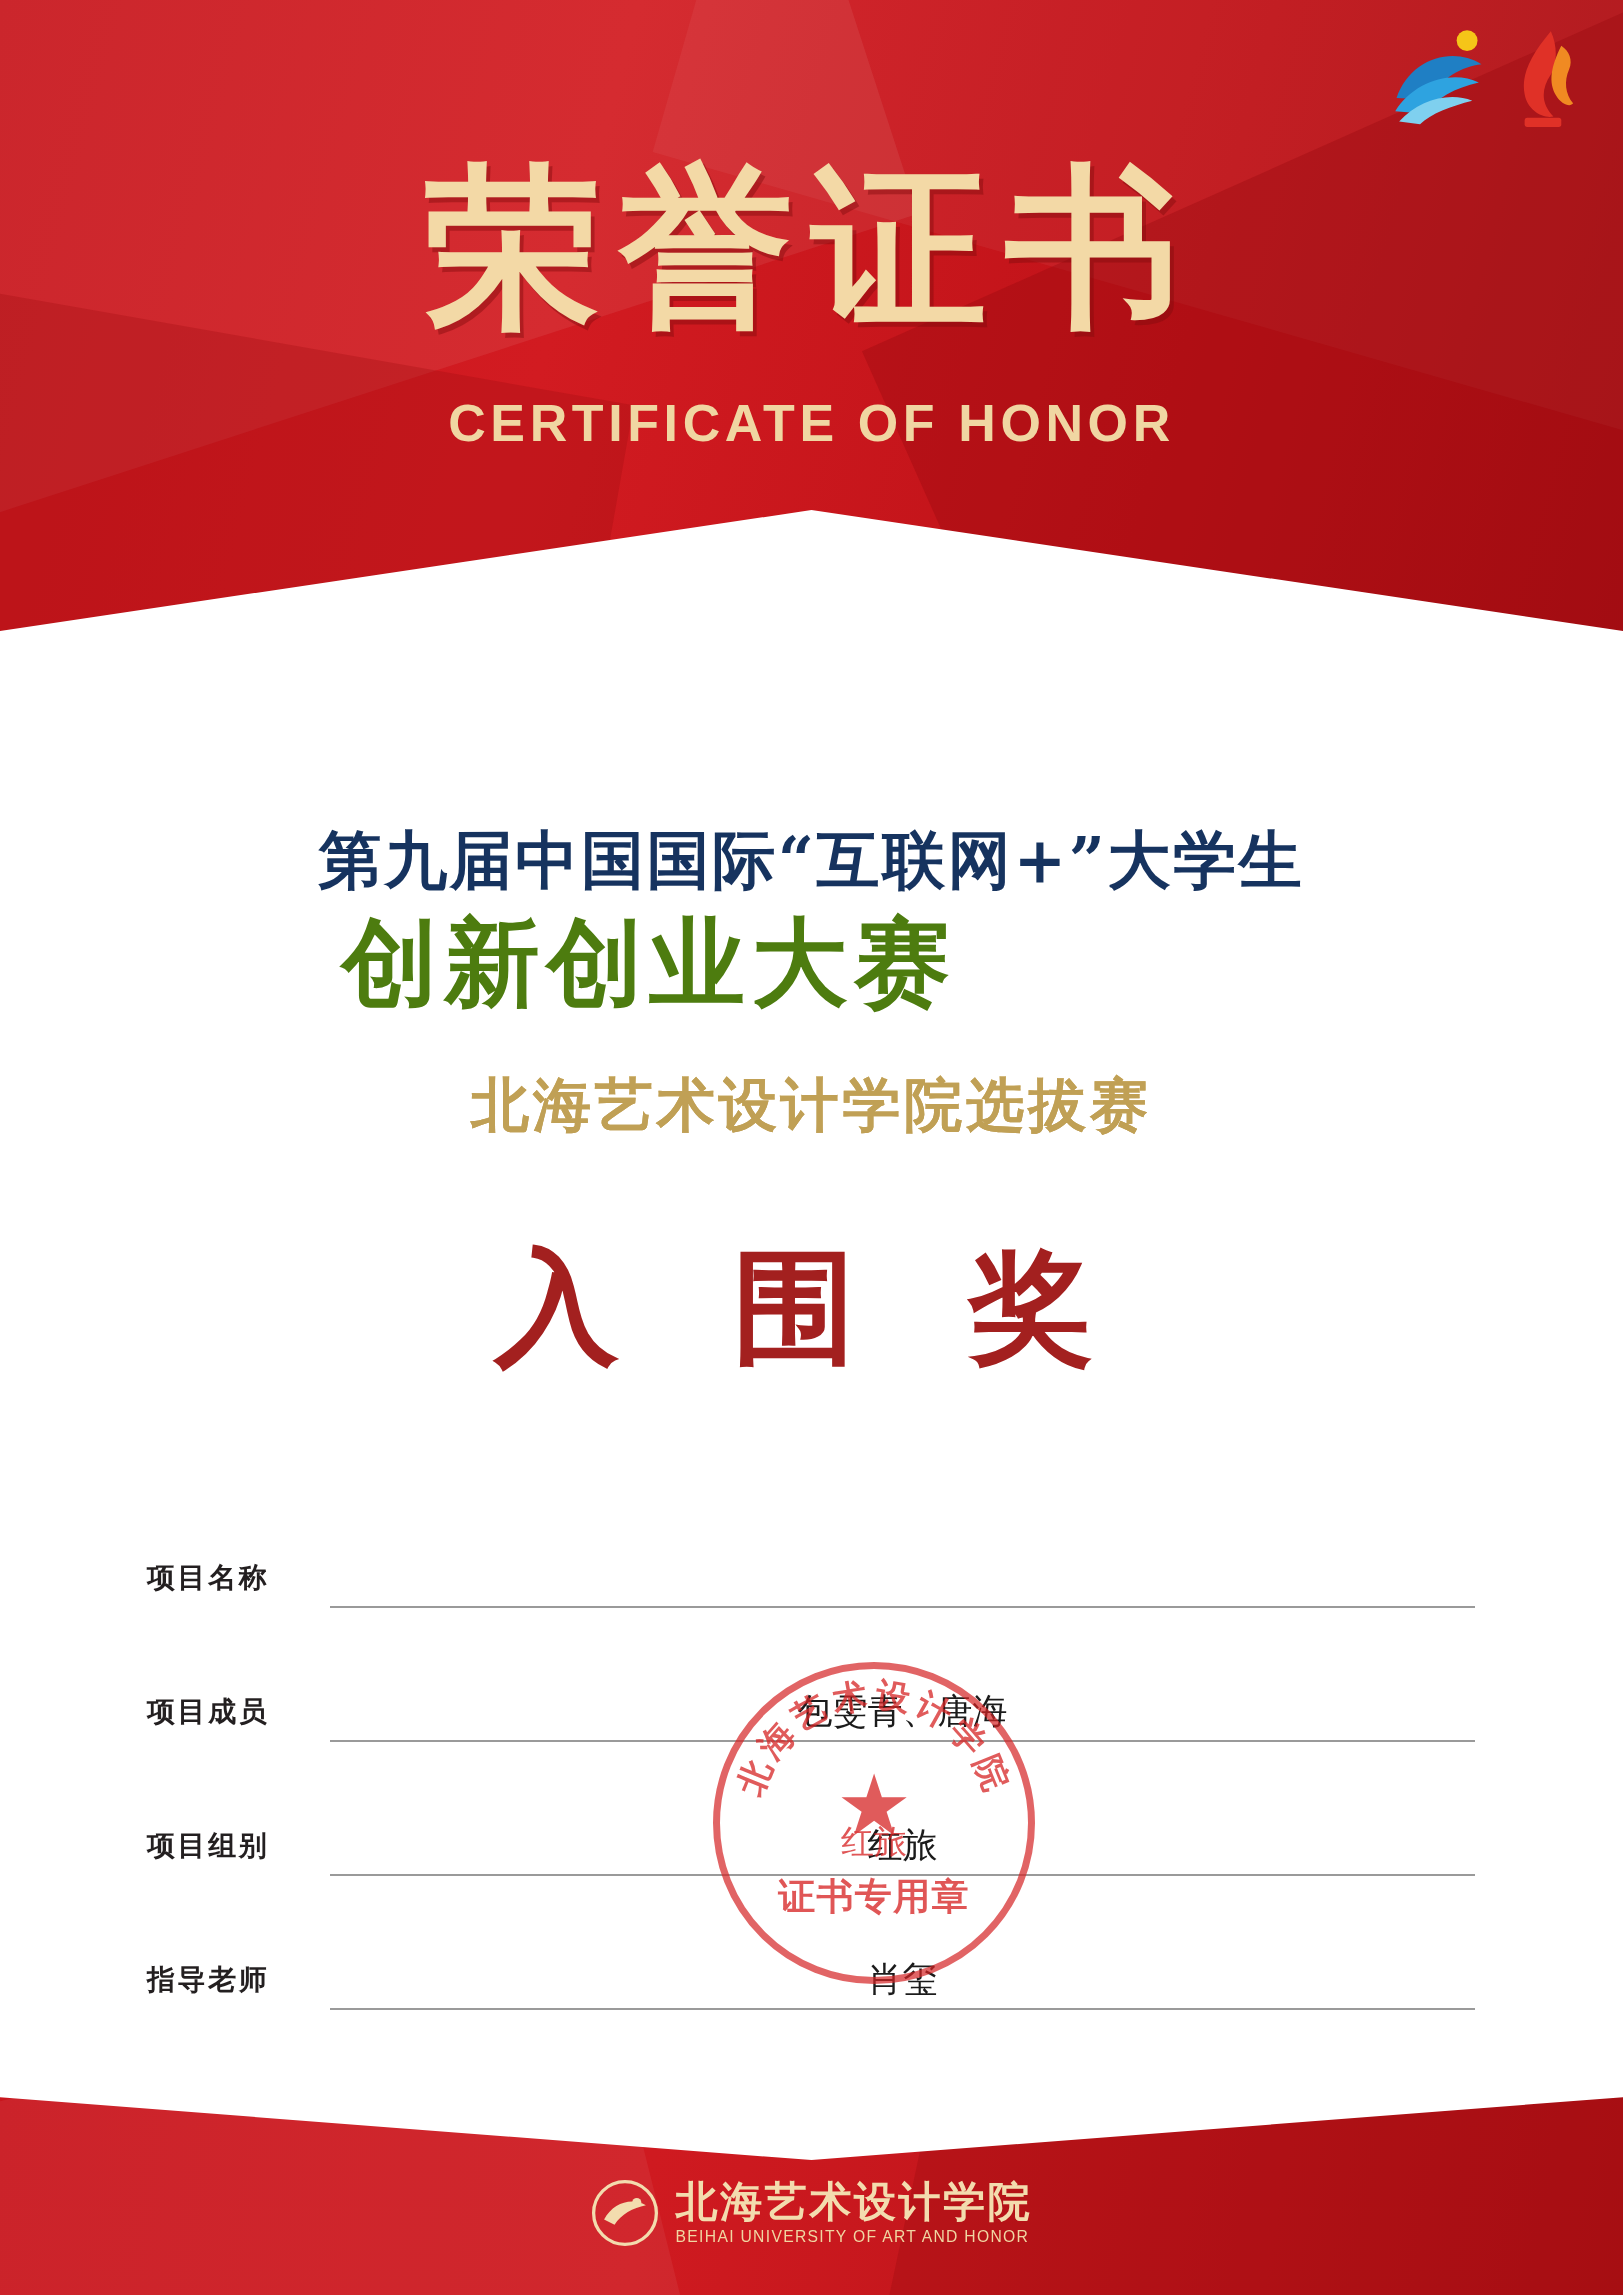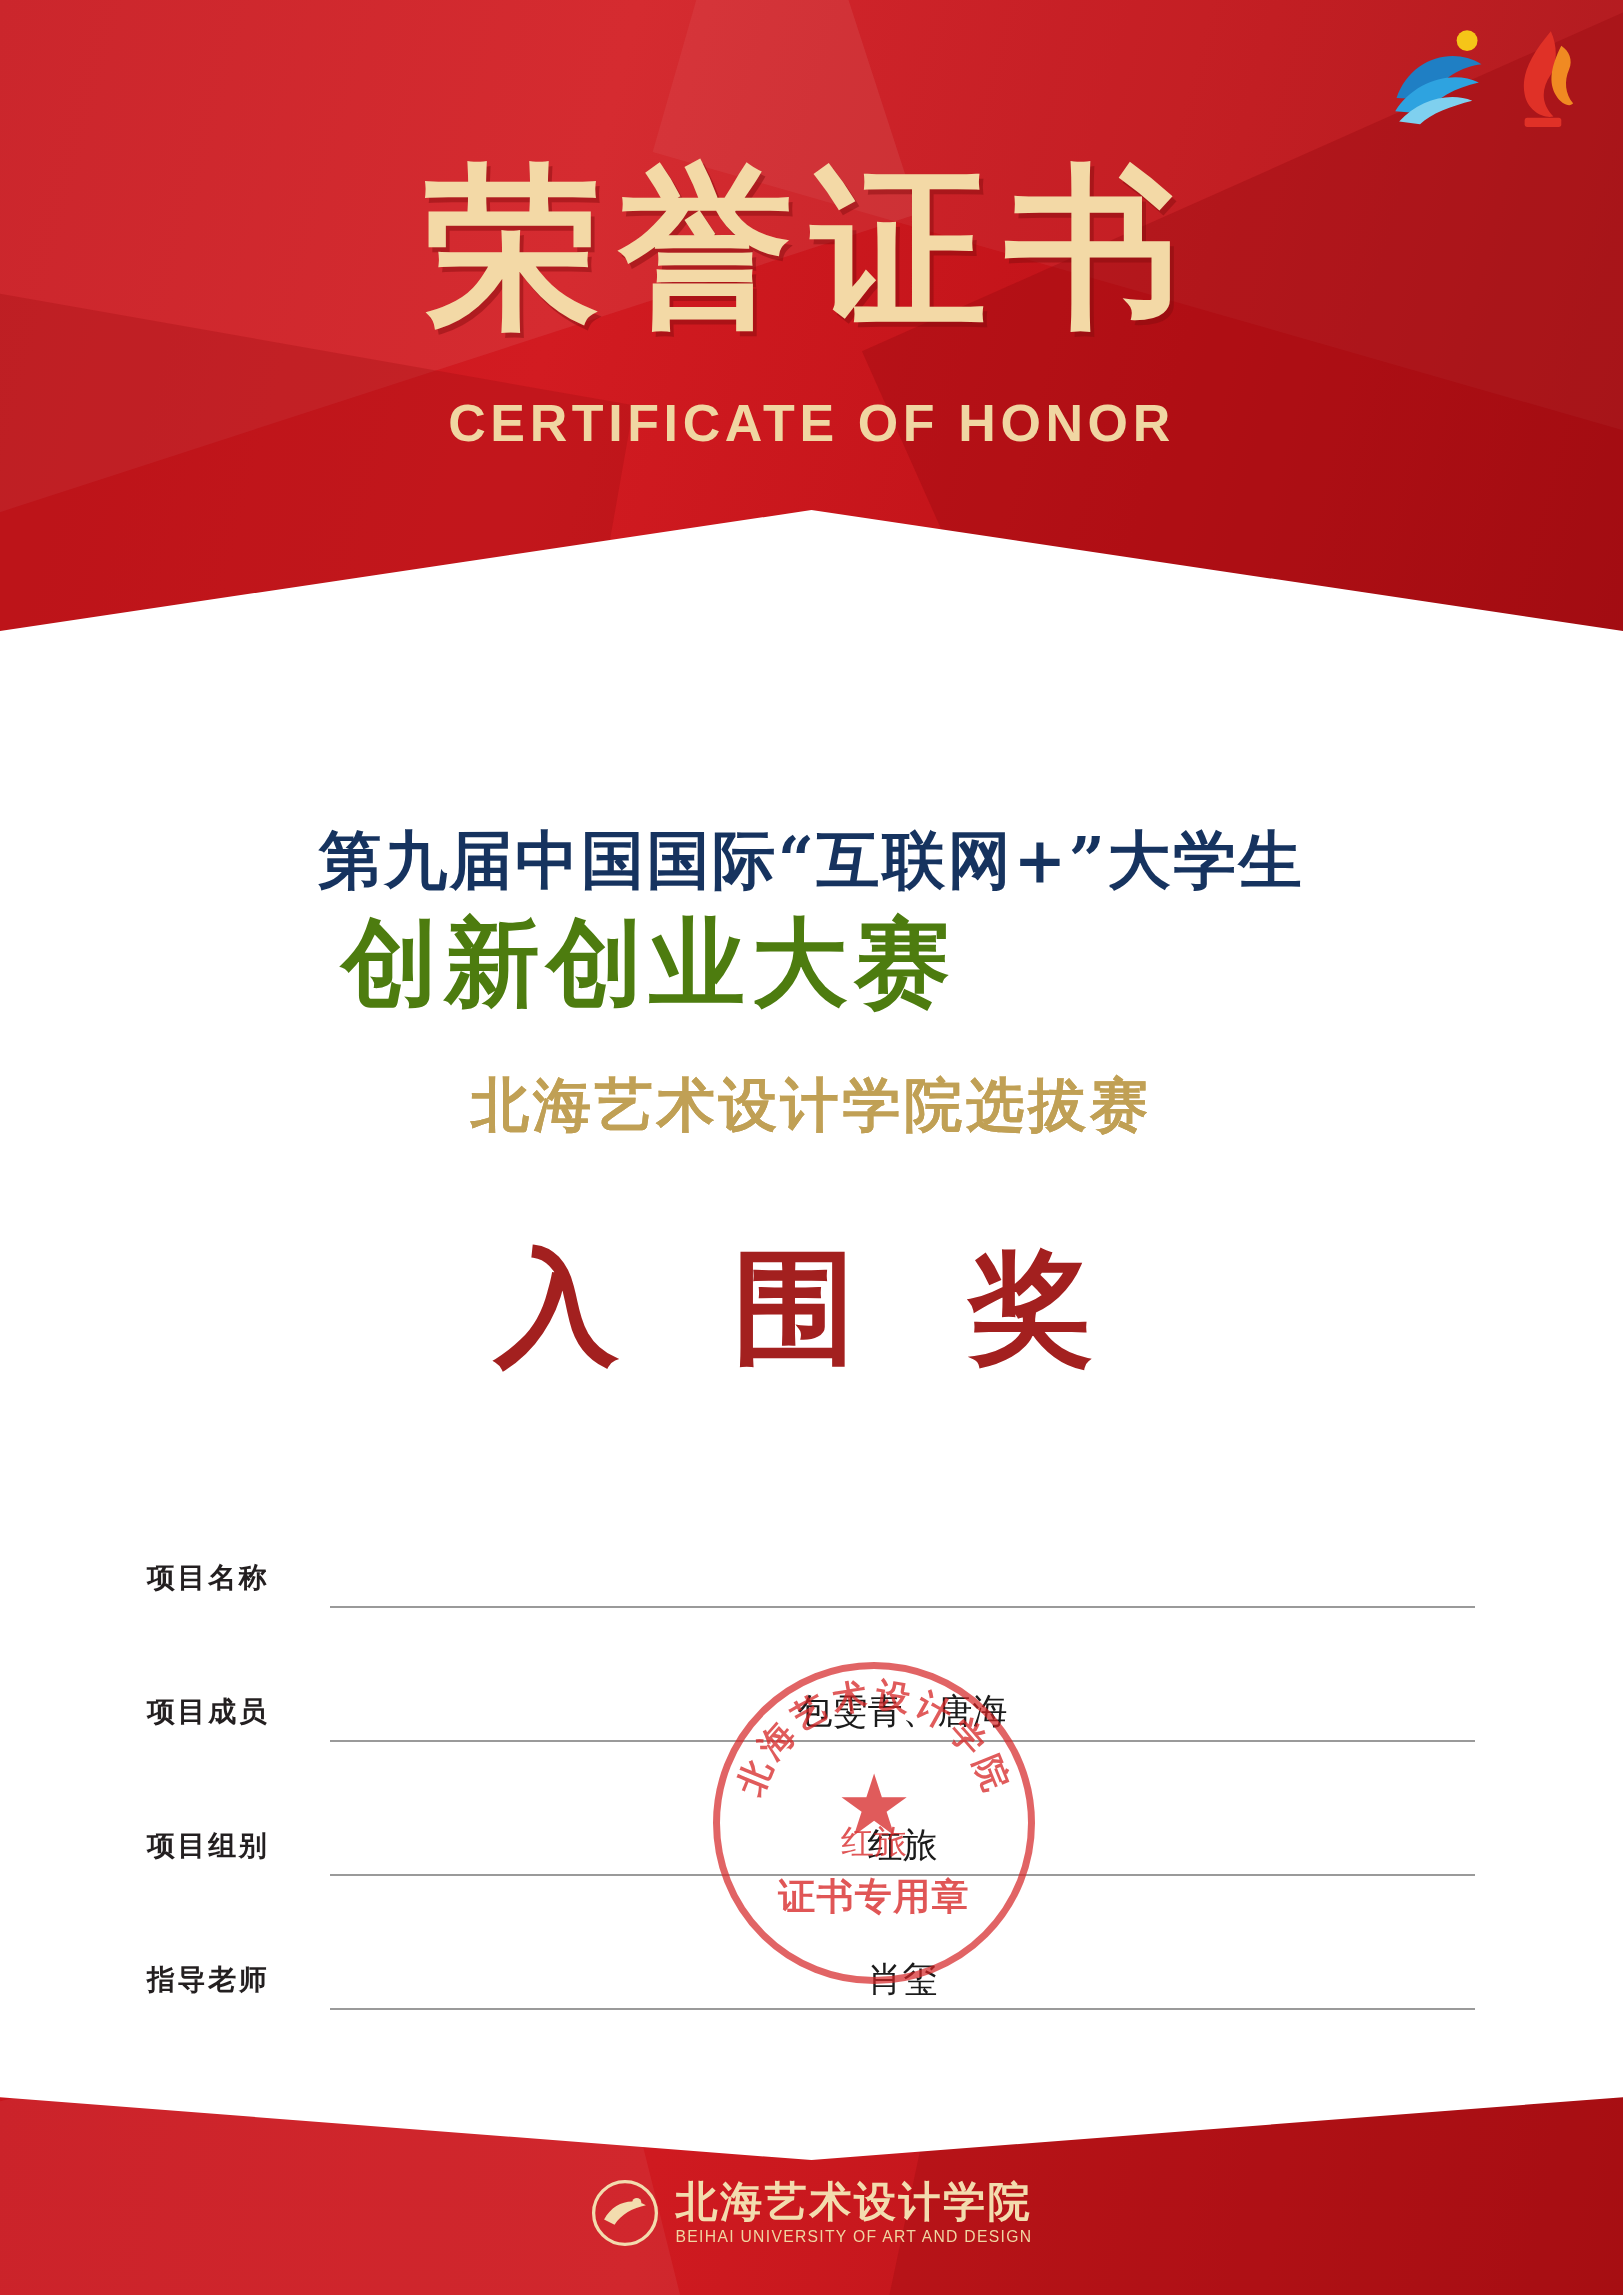--- a/index.html
+++ b/index.html
@@ -385,18 +385,18 @@
   <div class="school">
     <div class="school-mark">
       <svg viewBox="0 0 104 104" width="68" height="68">
         <circle cx="52" cy="52" r="48" fill="none" stroke="#f3dcae" stroke-width="5"></circle>
         <path d="M20 62 C 34 36, 62 28, 84 40 C 64 44, 46 54, 36 70 Z" fill="#f3dcae"></path>
         <circle cx="70" cy="36" r="7" fill="#f3dcae"></circle>
       </svg>
     </div>
     <div class="school-texts">
       <div class="school-cn">北海艺术设计学院</div>
-      <div class="school-en">BEIHAI UNIVERSITY OF ART AND DESIGN</div>
+      <div class="school-en">BEIHAI UNIVERSITY OF ART AND HONOR</div>
     </div>
   </div>
 
 </div>
 
 
 </body></html>

